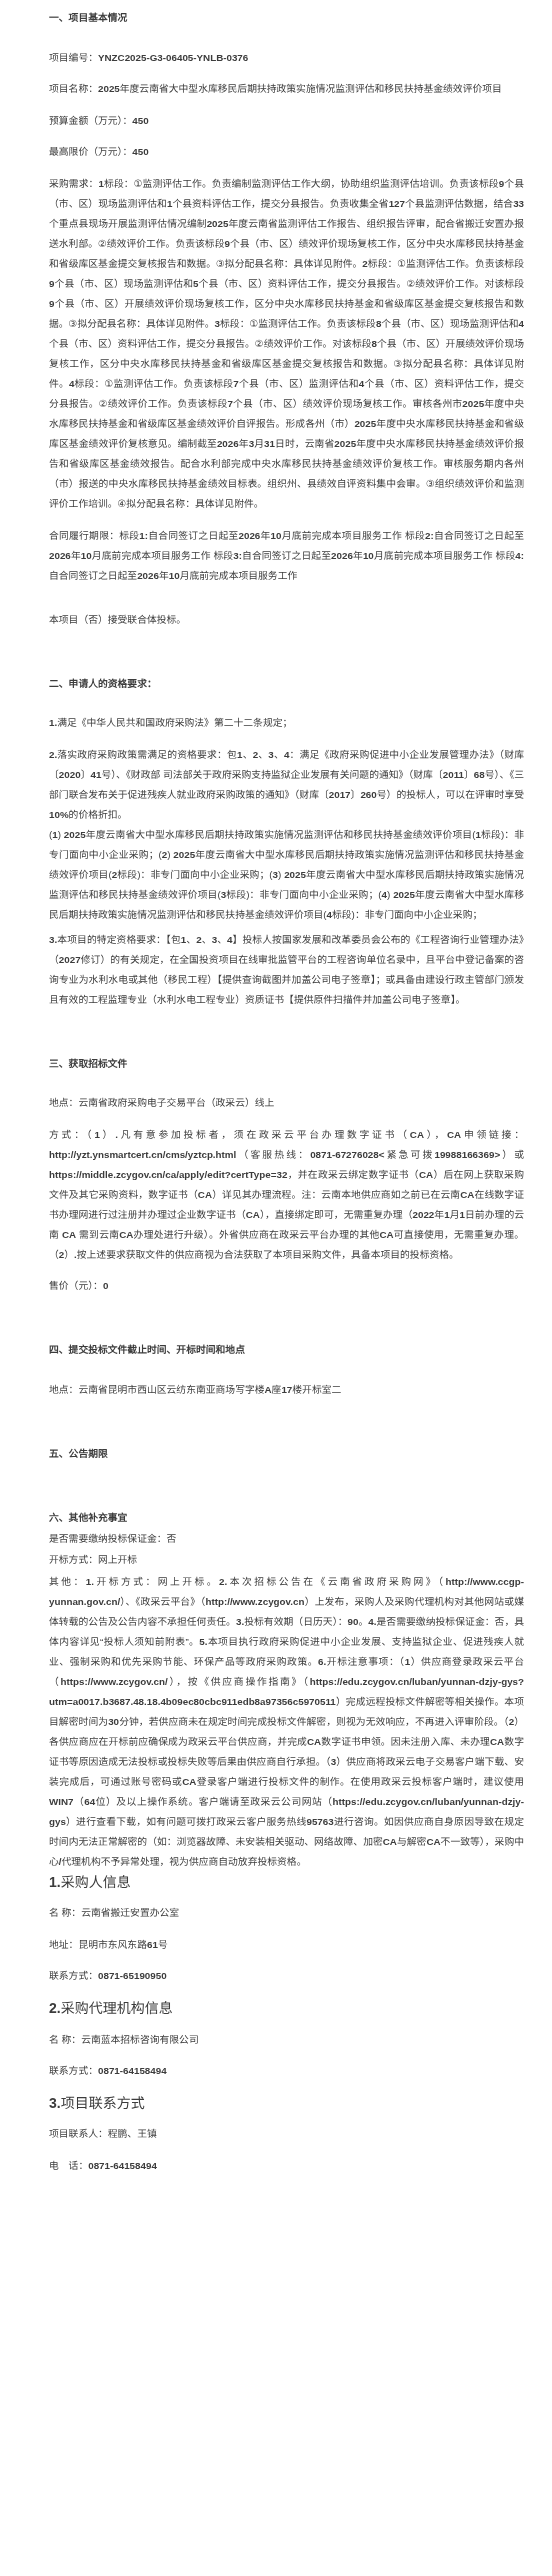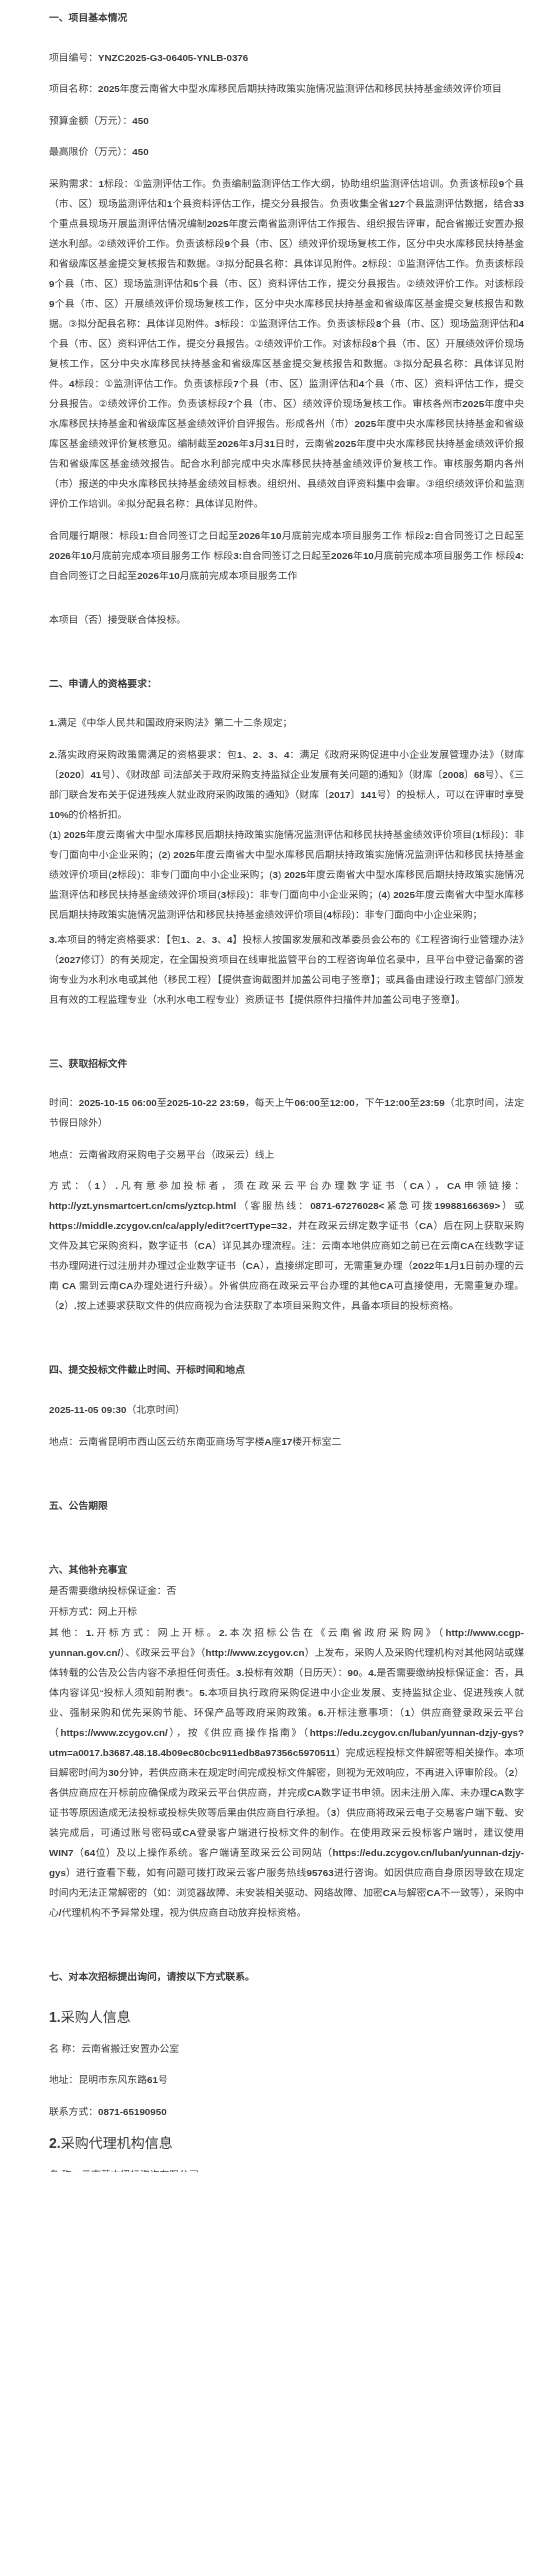--- a/index.html
+++ b/index.html
@@ -36,51 +36,49 @@
     <p class="kv"><span class="lbl">预算金额（万元）：</span><span><b>450</b></span></p>
     <p class="kv"><span class="lbl">最高限价（万元）：</span><span><b>450</b></span></p>
     <p><span class="lbl">采购需求：</span><span><b>1</b>标段：①监测评估工作。负责编制监测评估工作大纲，协助组织监测评估培训。负责该标段<b>9</b>个县（市、区）现场监测评估和<b>1</b>个县资料评估工作，提交分县报告。负责收集全省<b>127</b>个县监测评估数据，结合<b>33</b>个重点县现场开展监测评估情况编制<b>2025</b>年度云南省监测评估工作报告、组织报告评审，配合省搬迁安置办报送水利部。②绩效评价工作。负责该标段<b>9</b>个县（市、区）绩效评价现场复核工作，区分中央水库移民扶持基金和省级库区基金提交复核报告和数据。③拟分配县名称：具体详见附件。<b>2</b>标段：①监测评估工作。负责该标段<b>9</b>个县（市、区）现场监测评估和<b>5</b>个县（市、区）资料评估工作，提交分县报告。②绩效评价工作。对该标段<b>9</b>个县（市、区）开展绩效评价现场复核工作，区分中央水库移民扶持基金和省级库区基金提交复核报告和数据。③拟分配县名称：具体详见附件。<b>3</b>标段：①监测评估工作。负责该标段<b>8</b>个县（市、区）现场监测评估和<b>4</b>个县（市、区）资料评估工作，提交分县报告。②绩效评价工作。对该标段<b>8</b>个县（市、区）开展绩效评价现场复核工作，区分中央水库移民扶持基金和省级库区基金提交复核报告和数据。③拟分配县名称：具体详见附件。<b>4</b>标段：①监测评估工作。负责该标段<b>7</b>个县（市、区）监测评估和<b>4</b>个县（市、区）资料评估工作，提交分县报告。②绩效评价工作。负责该标段<b>7</b>个县（市、区）绩效评价现场复核工作。审核各州市<b>2025</b>年度中央水库移民扶持基金和省级库区基金绩效评价自评报告。形成各州（市）<b>2025</b>年度中央水库移民扶持基金和省级库区基金绩效评价复核意见。编制截至<b>2026</b>年<b>3</b>月<b>31</b>日时，云南省<b>2025</b>年度中央水库移民扶持基金绩效评价报告和省级库区基金绩效报告。配合水利部完成中央水库移民扶持基金绩效评价复核工作。审核服务期内各州（市）报送的中央水库移民扶持基金绩效目标表。组织州、县绩效自评资料集中会审。③组织绩效评价和监测评价工作培训。④拟分配县名称：具体详见附件。</span></p>
     <p class="two-col-gap"><span class="lbl">合同履行期限：</span><span>标段<b>1:</b>自合同签订之日起至<b>2026</b>年<b>10</b>月底前完成本项目服务工作 标段<b>2:</b>自合同签订之日起至<b>2026</b>年<b>10</b>月底前完成本项目服务工作 标段<b>3:</b>自合同签订之日起至<b>2026</b>年<b>10</b>月底前完成本项目服务工作 标段<b>4:</b>自合同签订之日起至<b>2026</b>年<b>10</b>月底前完成本项目服务工作</span></p>
     <p class="no-gap">本项目（否）接受联合体投标。</p>
   </section>
 
   <section>
     <h2>二、申请人的资格要求：</h2>
     <p><b>1.</b>满足《中华人民共和国政府采购法》第二十二条规定；</p>
-    <p class="no-gap"><b>2.</b>落实政府采购政策需满足的资格要求：包<b>1</b>、<b>2</b>、<b>3</b>、<b>4</b>：满足《政府采购促进中小企业发展管理办法》（财库〔<b>2020</b>〕<b>41</b>号）、《财政部 司法部关于政府采购支持监狱企业发展有关问题的通知》（财库〔<b>2008</b>〕<b>68</b>号）、《三部门联合发布关于促进残疾人就业政府采购政策的通知》（财库〔<b>2017</b>〕<b>141</b>号）的投标人，可以在评审时享受<b>10%</b>的价格折扣。</p>
+    <p class="no-gap"><b>2.</b>落实政府采购政策需满足的资格要求：包<b>1</b>、<b>2</b>、<b>3</b>、<b>4</b>：满足《政府采购促进中小企业发展管理办法》（财库〔<b>2020</b>〕<b>41</b>号）、《财政部 司法部关于政府采购支持监狱企业发展有关问题的通知》（财库〔<b>2011</b>〕<b>68</b>号）、《三部门联合发布关于促进残疾人就业政府采购政策的通知》（财库〔<b>2017</b>〕<b>260</b>号）的投标人，可以在评审时享受<b>10%</b>的价格折扣。</p>
     <p class="small-gap">(<b>1</b>) <b>2025</b>年度云南省大中型水库移民后期扶持政策实施情况监测评估和移民扶持基金绩效评价项目(<b>1</b>标段)：非专门面向中小企业采购；(<b>2</b>) <b>2025</b>年度云南省大中型水库移民后期扶持政策实施情况监测评估和移民扶持基金绩效评价项目(<b>2</b>标段)：非专门面向中小企业采购；(<b>3</b>) <b>2025</b>年度云南省大中型水库移民后期扶持政策实施情况监测评估和移民扶持基金绩效评价项目(<b>3</b>标段)：非专门面向中小企业采购；(<b>4</b>) <b>2025</b>年度云南省大中型水库移民后期扶持政策实施情况监测评估和移民扶持基金绩效评价项目(<b>4</b>标段)：非专门面向中小企业采购；</p>
     <p><b>3.</b>本项目的特定资格要求：【包<b>1</b>、<b>2</b>、<b>3</b>、<b>4</b>】投标人按国家发展和改革委员会公布的《工程咨询行业管理办法》（<b>2027</b>修订）的有关规定，在全国投资项目在线审批监管平台的工程咨询单位名录中，且平台中登记备案的咨询专业为水利水电或其他（移民工程）【提供查询截图并加盖公司电子签章】；或具备由建设行政主管部门颁发且有效的工程监理专业（水利水电工程专业）资质证书【提供原件扫描件并加盖公司电子签章】。</p>
   </section>
 
   <section>
     <h2>三、获取招标文件</h2>
-    <p class="kv"><span class="lbl">时间：</span><span><b>2025-10-15</b> <b>06:00</b>至<b>2025-10-22</b> <b>23:59</b>，每天上午<b>06:00</b>至<b>12:00</b>，下午<b>12:00</b>至<b>23:59</b>（北京时间，法定节假日除外）</span></p>
     <p class="kv"><span class="lbl">地点：</span><span>云南省政府采购电子交易平台（政采云）线上</span></p>
     <p><span class="lbl">方式：</span><span>（<b>1</b>）<b>.</b>凡有意参加投标者，须在政采云平台办理数字证书（<b>CA</b>），<b>CA</b>申领链接：<b>http://yzt.ynsmartcert.cn/cms/yztcp.html</b>（客服热线：<b>0871-67276028&lt;</b>紧急可拨<b>19988166369&gt;</b>）或<b>https://middle.zcygov.cn/ca/apply/edit?certType=32</b>，并在政采云绑定数字证书（<b>CA</b>）后在网上获取采购文件及其它采购资料，数字证书（<b>CA</b>）详见其办理流程。注：云南本地供应商如之前已在云南<b>CA</b>在线数字证书办理网进行过注册并办理过企业数字证书（<b>CA</b>），直接绑定即可，无需重复办理（<b>2022</b>年<b>1</b>月<b>1</b>日前办理的云南 <b>CA</b> 需到云南<b>CA</b>办理处进行升级）。外省供应商在政采云平台办理的其他<b>CA</b>可直接使用，无需重复办理。（<b>2</b>）<b>.</b>按上述要求获取文件的供应商视为合法获取了本项目采购文件，具备本项目的投标资格。</span></p>
+    <p class="kv"><span class="lbl">售价（元）：</span><span><b>0</b></span></p>
   </section>
 
   <section>
     <h2>四、提交投标文件截止时间、开标时间和地点</h2>
-    <p><b>2025-11-05</b> <b>09:30</b>（北京时间）</p>
     <p class="kv"><span class="lbl">地点：</span><span>云南省昆明市西山区云纺东南亚商场写字楼<b>A</b>座<b>17</b>楼开标室二</span></p>
   </section>
 
   <section>
     <h2>五、公告期限</h2>
   </section>
 
   <section>
     <h2 class="tight-head">六、其他补充事宜</h2>
     <p class="kv tight"><span class="lbl">是否需要缴纳投标保证金：</span><span>否</span></p>
     <p class="kv tight"><span class="lbl">开标方式：</span><span>网上开标</span></p>
     <p class="no-gap"><span class="lbl">其他：</span><span><b>1.</b>开标方式：网上开标。<b>2.</b>本次招标公告在《云南省政府采购网》（<b>http://www.ccgp-yunnan.gov.cn/</b>）、《政采云平台》（<b>http://www.zcygov.cn</b>）上发布，采购人及采购代理机构对其他网站或媒体转载的公告及公告内容不承担任何责任。<b>3.</b>投标有效期（日历天）：<b>90</b>。<b>4.</b>是否需要缴纳投标保证金：否，具体内容详见“投标人须知前附表”。<b>5.</b>本项目执行政府采购促进中小企业发展、支持监狱企业、促进残疾人就业、强制采购和优先采购节能、环保产品等政府采购政策。<b>6.</b>开标注意事项：（<b>1</b>）供应商登录政采云平台（<b>https://www.zcygov.cn/</b>），按《供应商操作指南》（<b>https://edu.zcygov.cn/luban/yunnan-dzjy-gys?utm=a0017.b3687.48.18.4b09ec80cbc911edb8a97356c5970511</b>）完成远程投标文件解密等相关操作。本项目解密时间为<b>30</b>分钟，若供应商未在规定时间完成投标文件解密，则视为无效响应，不再进入评审阶段。（<b>2</b>）各供应商应在开标前应确保成为政采云平台供应商，并完成<b>CA</b>数字证书申领。因未注册入库、未办理<b>CA</b>数字证书等原因造成无法投标或投标失败等后果由供应商自行承担。（<b>3</b>）供应商将政采云电子交易客户端下载、安装完成后，可通过账号密码或<b>CA</b>登录客户端进行投标文件的制作。在使用政采云投标客户端时，建议使用<b>WIN7</b>（<b>64</b>位）及以上操作系统。客户端请至政采云公司网站（<b>https://edu.zcygov.cn/luban/yunnan-dzjy-gys</b>）进行查看下载，如有问题可拨打政采云客户服务热线<b>95763</b>进行咨询。如因供应商自身原因导致在规定时间内无法正常解密的（如：浏览器故障、未安装相关驱动、网络故障、加密<b>CA</b>与解密<b>CA</b>不一致等），采购中心<b>/</b>代理机构不予异常处理，视为供应商自动放弃投标资格。</span></p>
   </section>
 
   <section>
-    <h2>七、对本次招标提出询问，请按以下方式联系。</h2>
 
     <h3><b>1.</b>采购人信息</h3>
     <p class="kv"><span class="lbl">名 称：</span><span>云南省搬迁安置办公室</span></p>
     <p class="kv"><span class="lbl">地址：</span><span>昆明市东风东路<b>61</b>号</span></p>
     <p class="kv"><span class="lbl">联系方式：</span><span><b>0871-65190950</b></span></p>
 
     <h3><b>2.</b>采购代理机构信息</h3>
     <p class="kv"><span class="lbl">名 称：</span><span>云南蓝本招标咨询有限公司</span></p>
     <p class="kv"><span class="lbl">联系方式：</span><span><b>0871-64158494</b></span></p>
 

